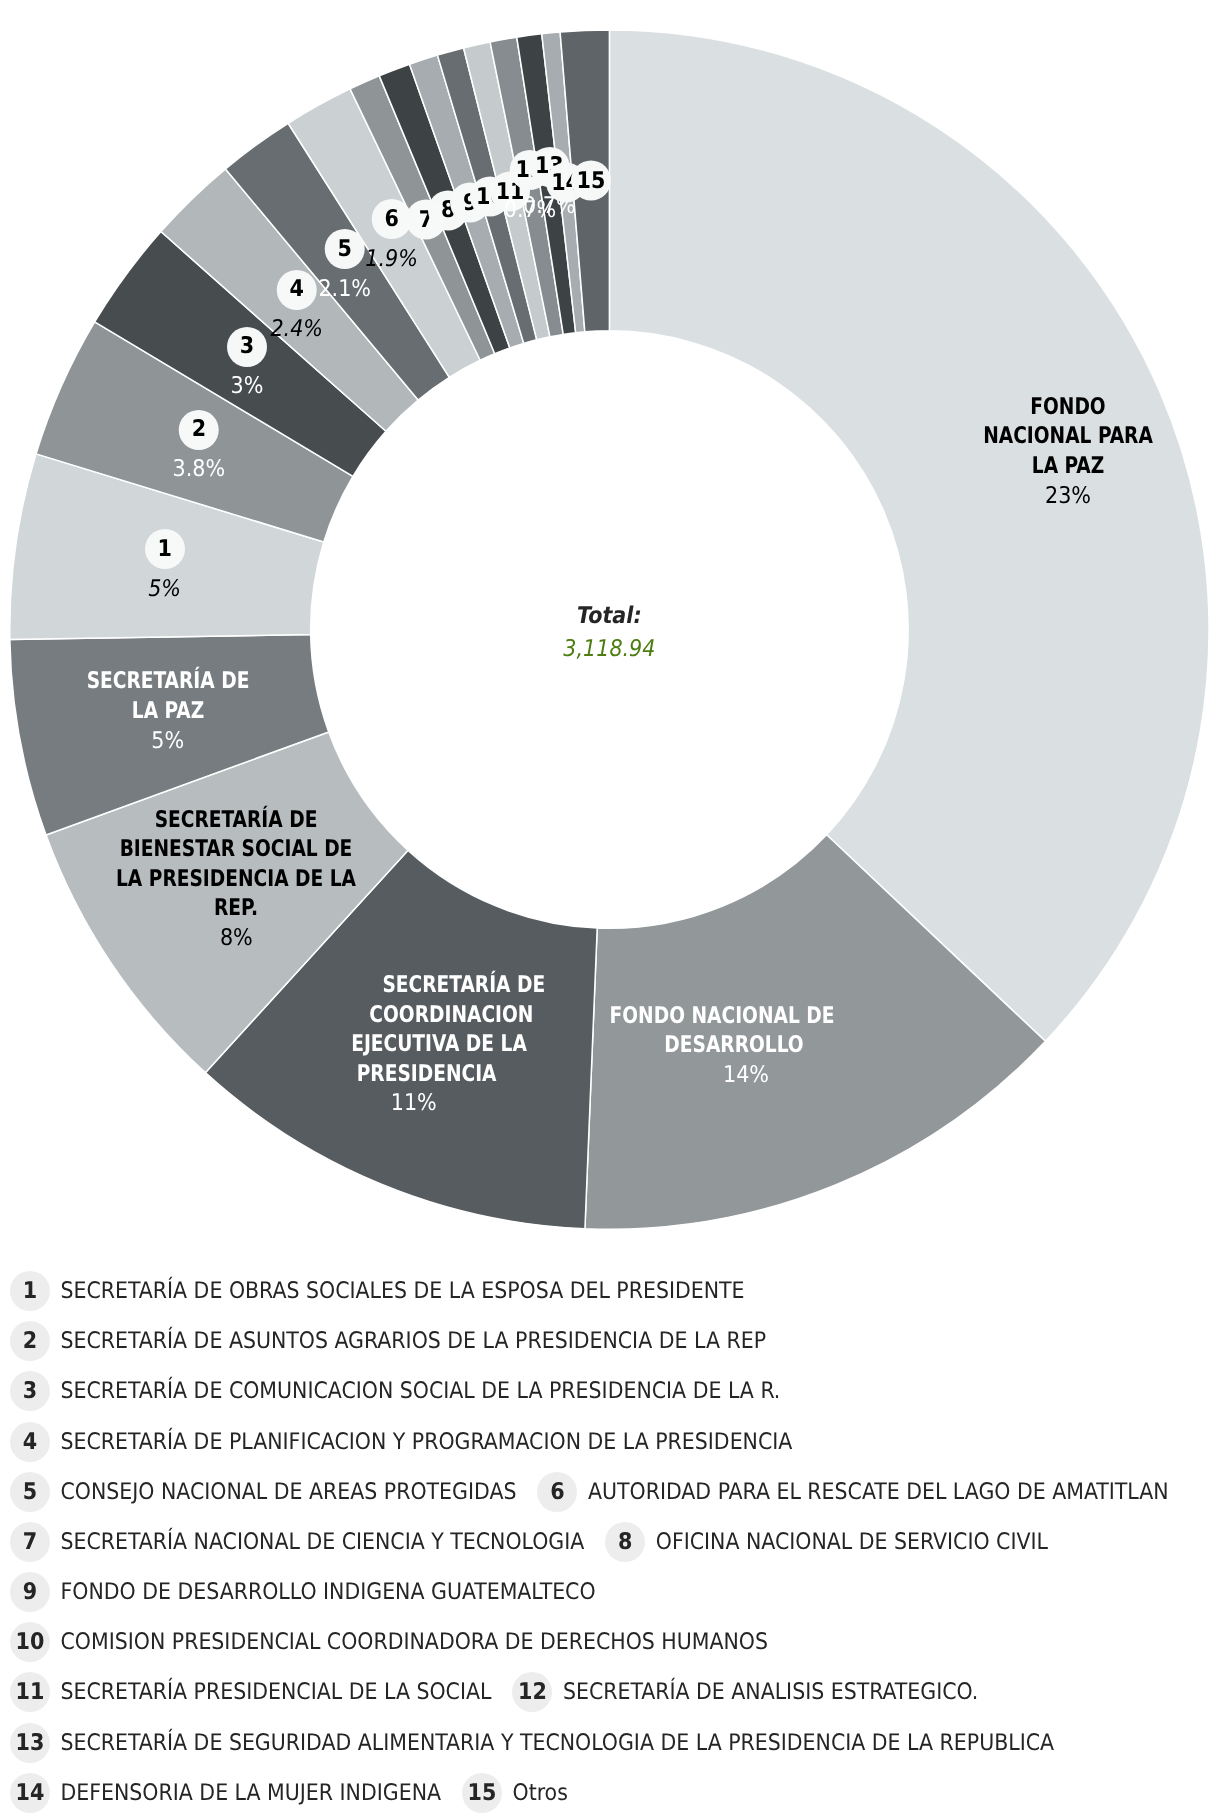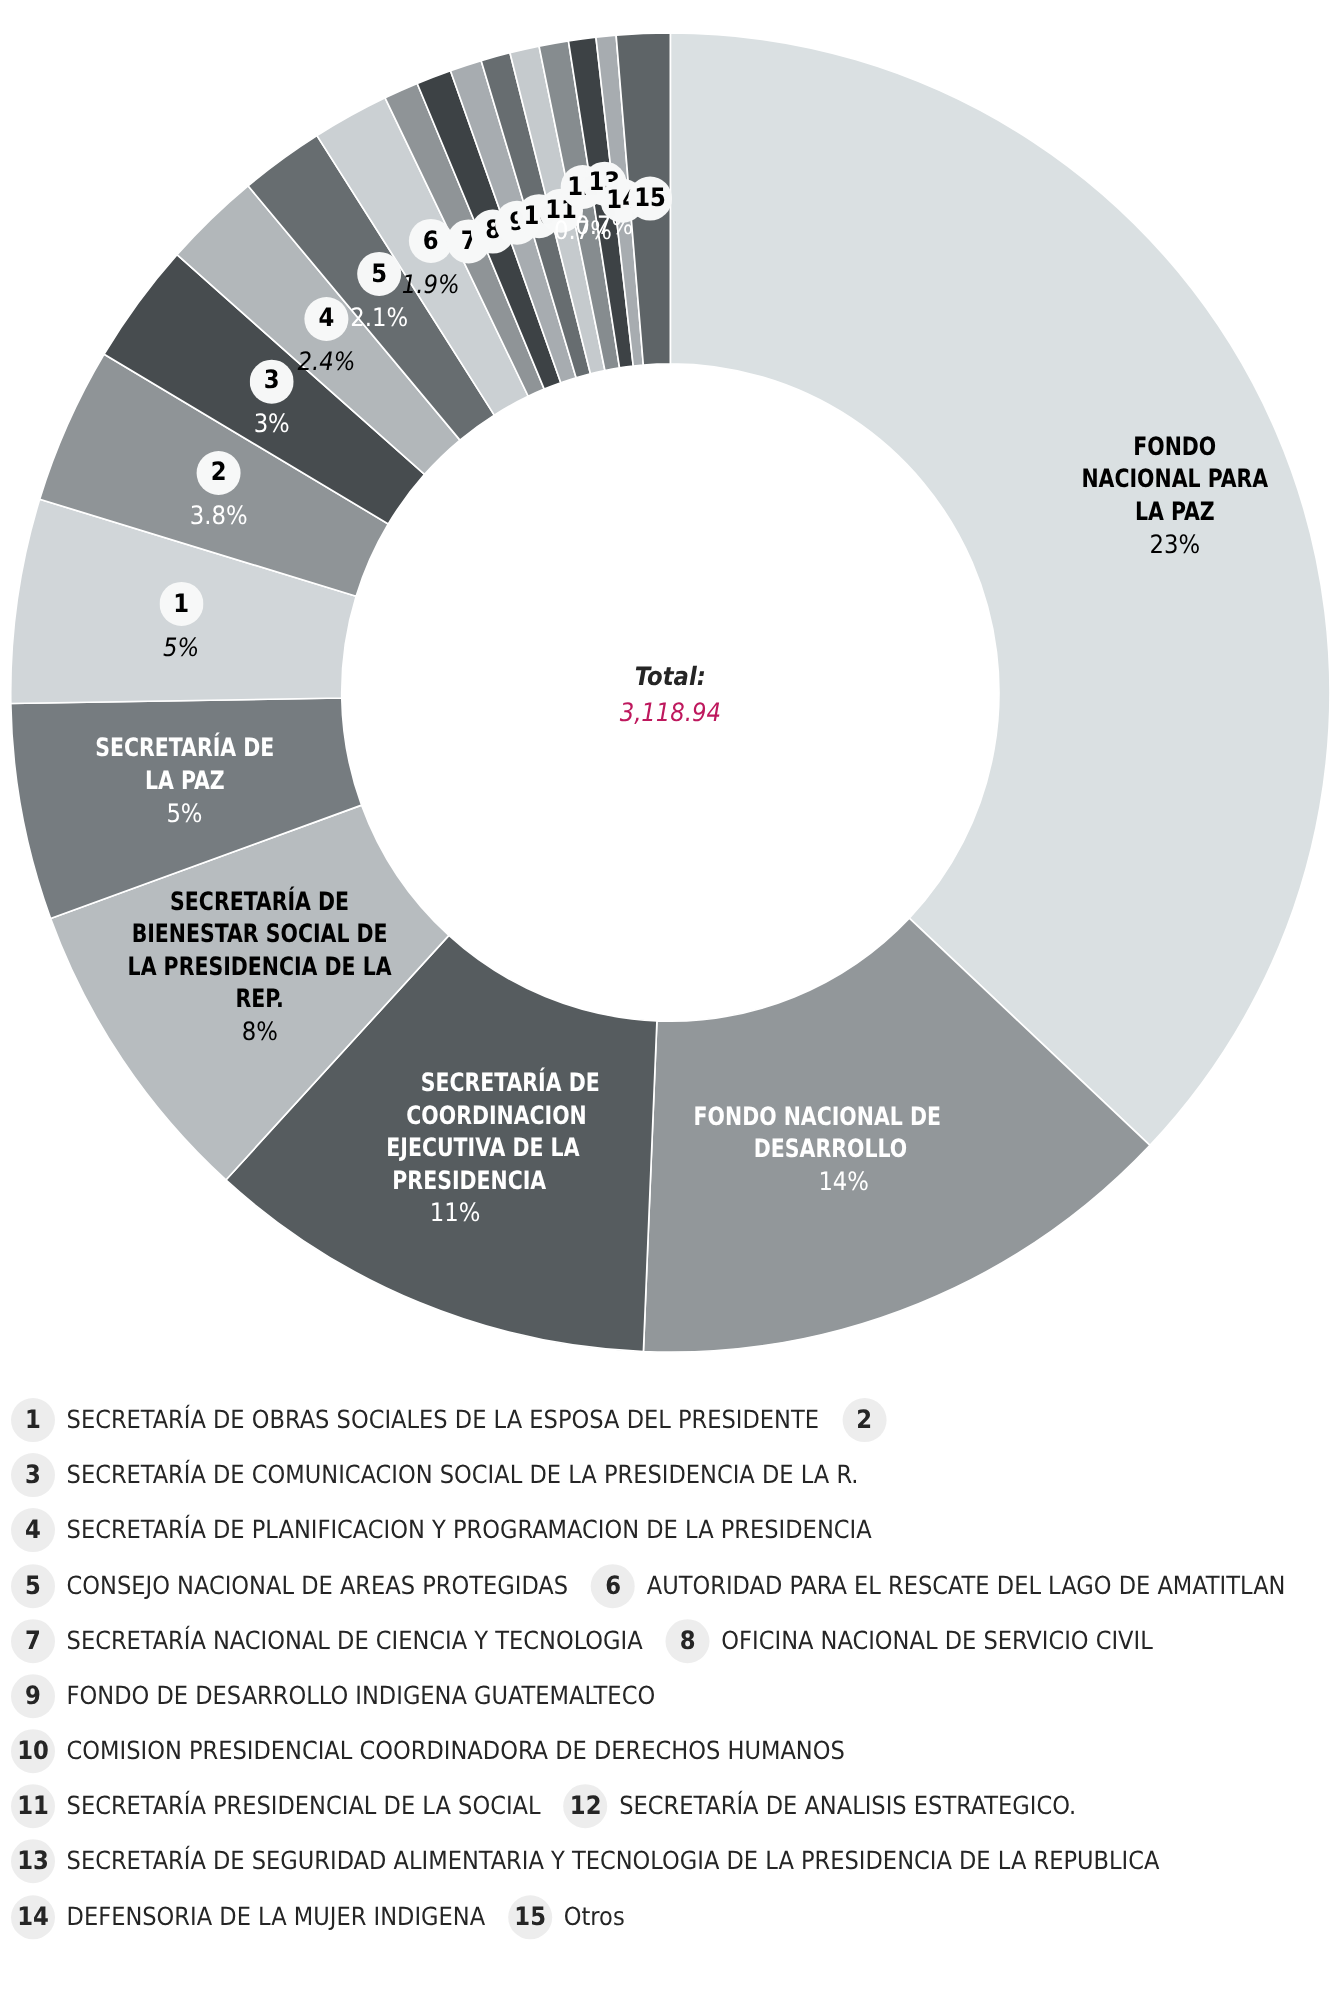--- a/index.html
+++ b/index.html
@@ -27,21 +27,21 @@
   #center-total {
     position: absolute;
     left: 609.4px; top: 632.6px;
     transform: translate(-50%, -50%) translateZ(0);
     text-align: center;
     line-height: 33.4px;
     white-space: nowrap;
     font-style: italic;
   }
   #center-total .t-label { font-weight: 700; font-size: 23px; color: #252525; }
-  #center-total .t-value { font-weight: 400; font-size: 23px; color: #be185d; }
+  #center-total .t-value { font-weight: 400; font-size: 23px; color: #4d7c0f; }
 
   
   .slice-label {
     position: absolute;
     transform: translate(-50%, -50%) translateZ(0);
     text-align: center;
     white-space: nowrap;
     line-height: 29.6px;
   }
   .slice-label .name { font-weight: 700; font-size: 23px; transform: scaleX(0.90); }
@@ -127,21 +127,21 @@
       <div class="t-value">3,118.94</div>
     </div>
 
     <div id="slice-labels">
         <div class="slice-label dark" style="left: 1068px; top: 451.8px;">
           <div class="name">FONDO</div>
           <div class="name">NACIONAL PARA</div>
           <div class="name">LA PAZ</div>
           <div class="pct">23%</div>
         </div>
-        <div class="slice-label light" style="left: 755px; top: 1045.6px;">
+        <div class="slice-label light" style="left: 734px; top: 1045.6px;">
           <div class="name" style="transform: translateX(-12px) scaleX(0.9);">FONDO NACIONAL DE</div>
           <div class="name" style="transform: translateX(0px) scaleX(0.9);">DESARROLLO</div>
           <div class="pct" style="transform: translateX(12px);">14%</div>
         </div>
         <div class="slice-label light" style="left: 438.6px; top: 1045.1px;">
           <div class="name" style="transform: translateX(24.8px) scaleX(0.9);">SECRETARÍA DE</div>
           <div class="name" style="transform: translateX(12.4px) scaleX(0.9);">COORDINACION</div>
           <div class="name" style="transform: translateX(0px) scaleX(0.9);">EJECUTIVA DE LA</div>
           <div class="name" style="transform: translateX(-12.4px) scaleX(0.9);">PRESIDENCIA</div>
           <div class="pct" style="transform: translateX(-24.8px);">11%</div>
@@ -244,20 +244,21 @@
       </div>
   </div>
 
   <div id="legend">
       <div class="legend-item">
         <span class="key">1</span>
         <span class="txt">SECRETARÍA DE OBRAS SOCIALES DE LA ESPOSA DEL PRESIDENTE</span>
       </div>
       <div class="legend-item">
         <span class="key">2</span>
+        <span class="txt">SECRETARÍA DE ASUNTOS AGRARIOS DE LA PRESIDENCIA DE LA REP</span>
       </div>
       <div class="legend-item">
         <span class="key">3</span>
         <span class="txt">SECRETARÍA DE COMUNICACION SOCIAL DE LA PRESIDENCIA DE LA R.</span>
       </div>
       <div class="legend-item">
         <span class="key">4</span>
         <span class="txt">SECRETARÍA DE PLANIFICACION Y PROGRAMACION DE LA PRESIDENCIA</span>
       </div>
       <div class="legend-item">

